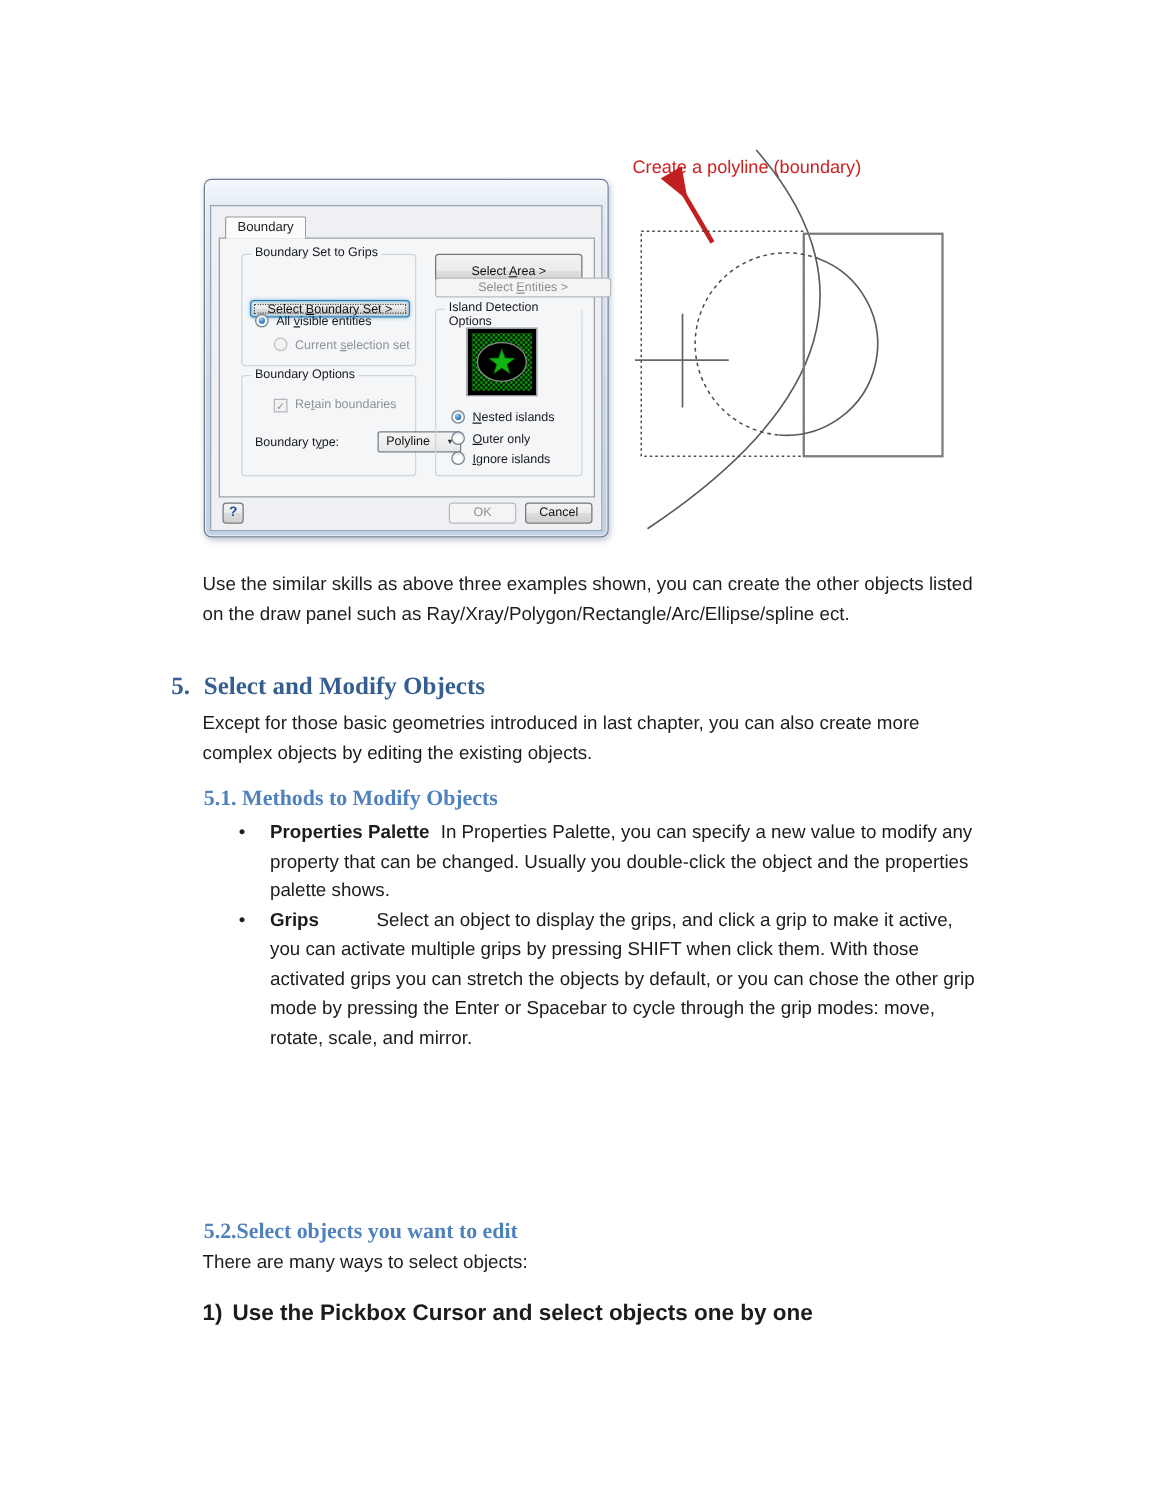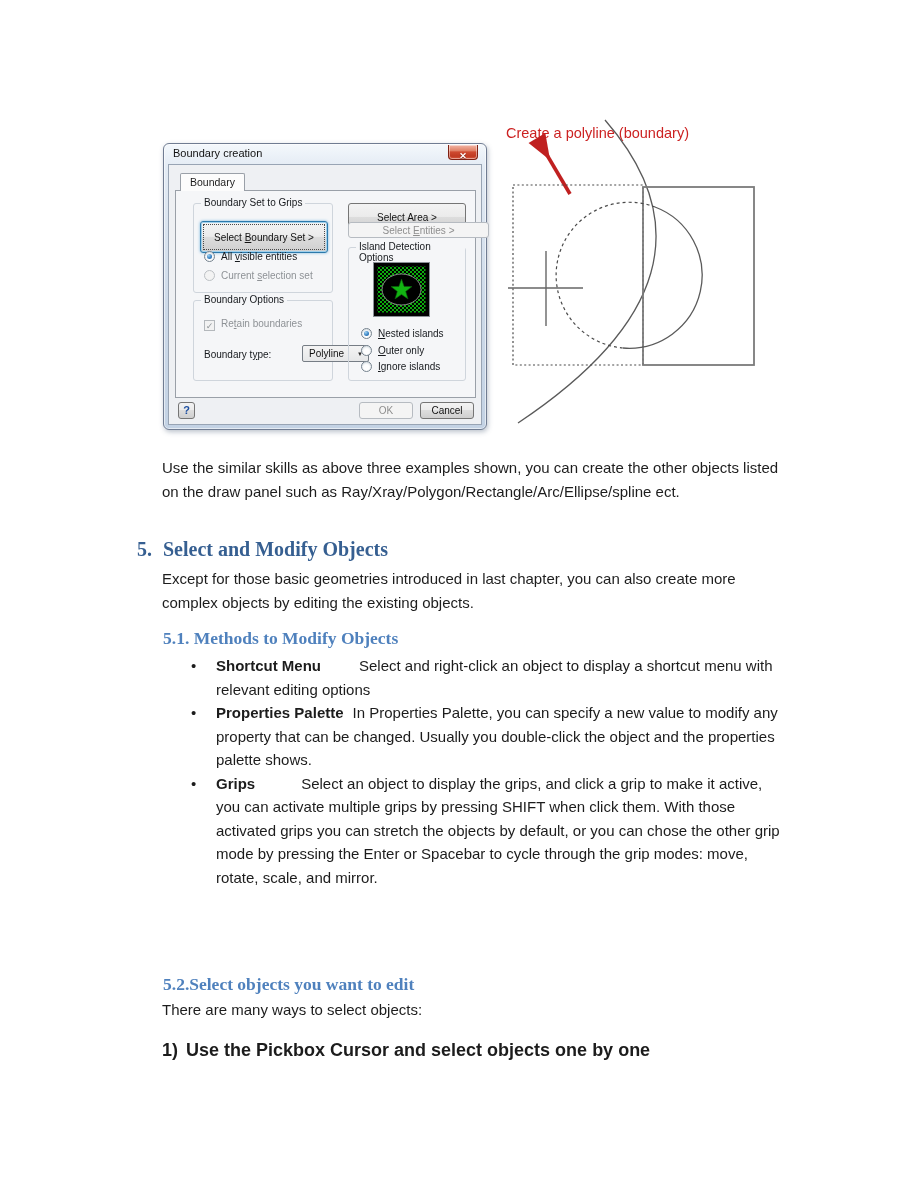--- a/index.html
+++ b/index.html
@@ -39,21 +39,21 @@
          outline:1px dotted #4a4a4a; outline-offset:-4px; }
   .w7btn:disabled, .w7btn.disabled { background:#f4f4f4; border-color:#b6bbc1; color:#8e8e8e; cursor:default; }
 
   .radio { display:inline-block; width:11px; height:11px; border-radius:50%; background:#fefefe;
          border:1px solid #75828e; vertical-align:-2px; margin-right:6px; position:relative;
          box-shadow:inset 0 1px 2px #cfd8de; }
   .radio.sel::after { content:""; position:absolute; left:2px; top:2px; width:5px; height:5px; border-radius:50%;
          background:radial-gradient(circle at 35% 30%, #9ed1f2 0%, #3a84c4 55%, #1f5d9c 100%); }
   .radio.dis { border-color:#bcc0c4; background:#f3f3f3; box-shadow:none; }
   .radio-row { position:absolute; font-size:10px; color:#16191d; white-space:nowrap; }
-  .radio-row.dim { color:#8e9296; }
+  .radio-row.dim { color:#8e9296;margin-left:15px; }
 
   .chk { display:inline-block; width:11px; height:11px; background:#f2f2f2; border:1px solid #b4b8bc;
          vertical-align:-2px; margin-right:6px; text-align:center; }
   .chk .tick { font-size:9px; line-height:10px; color:#8f9498; display:block; }
 
   .combo { position:absolute; height:17px; background:linear-gradient(180deg,#f4f4f4,#e6e7e8);
          border:1px solid #767d85; border-radius:2px; font-size:10px;margin-left:36px; }
   .combo .val { position:absolute; left:6px; top:2px; color:#111; }
   .combo .arr { position:absolute; right:1px; top:1px; bottom:1px; width:14px; text-align:center;
          font-size:6px; color:#2b2b2b; line-height:14px; }
@@ -95,35 +95,29 @@
   <rect x="153" y="102" width="111" height="178" fill="none" stroke="#7b7b7b" stroke-width="1.8"></rect>
   <path d="M 165 122 A 73 73 0 0 1 133 263" fill="none" stroke="#5a5a5a" stroke-width="1.3"></path>
   <path d="M 165 122 A 73 73 0 1 0 133 263" fill="none" stroke="#4a4a4a" stroke-width="1.2" stroke-dasharray="3,3"></path>
   <g stroke="#666" stroke-width="1.4">
     <line x1="18" y1="203" x2="93" y2="203"></line>
     <line x1="56" y1="166" x2="56" y2="241"></line>
   </g>
 </svg>
 
 <div class="dlg">
-  <div class="dlg-title">
-    <span class="dlg-title-text">Boundary creation</span>
-    <div class="dlg-close">
-      <span class="x">✕</span>
-    </div>
-  </div>
 
   <div class="dlg-client">
     <div class="tab">Boundary</div>
 
     <div class="tabpage">
 
       <div class="grp" style="left:17px; top:12px; width:140px; height:90px;">
         <span class="grp-label">Boundary Set to Grips</span>
-        <button class="w7btn focus" style="left:6px; top:17px; width:128px; height:32px;">Select <u>B</u>oundary Set &gt;</button>
+        <button class="w7btn focus" style="left:6px; top:36px; width:128px; height:14px;">Select <u>B</u>oundary Set &gt;</button>
         <div class="radio-row" style="left:10px; top:47px;">
           <span class="radio sel"></span><span>All <u>v</u>isible entities</span>
         </div>
         <div class="radio-row dim" style="left:10px; top:66px;">
           <span class="radio dis"></span><span>Current <u>s</u>election set</span>
         </div>
       </div>
 
       <div class="grp" style="left:17px; top:109px; width:140px; height:81px;">
         <span class="grp-label">Boundary Options</span>
@@ -179,21 +173,20 @@
 
 <p class="para" style="top:456px;">Use the similar skills as above three examples shown, you can create the other objects listed on the draw panel such as Ray/Xray/Polygon/Rectangle/Arc/Ellipse/spline ect.</p>
 
 <h1 class="h1" style="top:538px;"><span class="num">5.</span><span>Select and Modify Objects</span></h1>
 
 <p class="para" style="top:567px;">Except for those basic geometries introduced in last chapter, you can also create more complex objects by editing the existing objects.</p>
 
 <h2 class="h2" style="top:628px;">5.1. Methods to Modify Objects</h2>
 
 <ul class="blist" style="top:654px;">
-  <li><b>Shortcut Menu</b><span class="gap g2"></span><span>Select and right-click an object to display a shortcut menu with relevant editing options</span></li>
   <li><b>Properties Palette</b><span class="gap g3"></span><span>In Properties Palette, you can specify a new value to modify any property that can be changed. Usually you double-click the object and the properties palette shows.</span></li>
   <li><b>Grips</b><span class="gap g4"></span><span>Select an object to display the grips, and click a grip to make it active, you can activate multiple grips by pressing SHIFT when click them.  With those activated grips you can stretch the objects by default, or you can chose the other grip mode by pressing the Enter or Spacebar to cycle through the grip modes: move, rotate, scale, and mirror.</span></li>
 </ul>
 
 <h2 class="h2" style="top:974px;">5.2.Select objects you want to edit</h2>
 
 <p class="para" style="top:998px;">There are many ways to select objects:</p>
 
 <p class="numitem" style="top:1040px;"><span class="nnum">1)</span><span>Use the Pickbox Cursor and select objects one by one</span></p>
 

